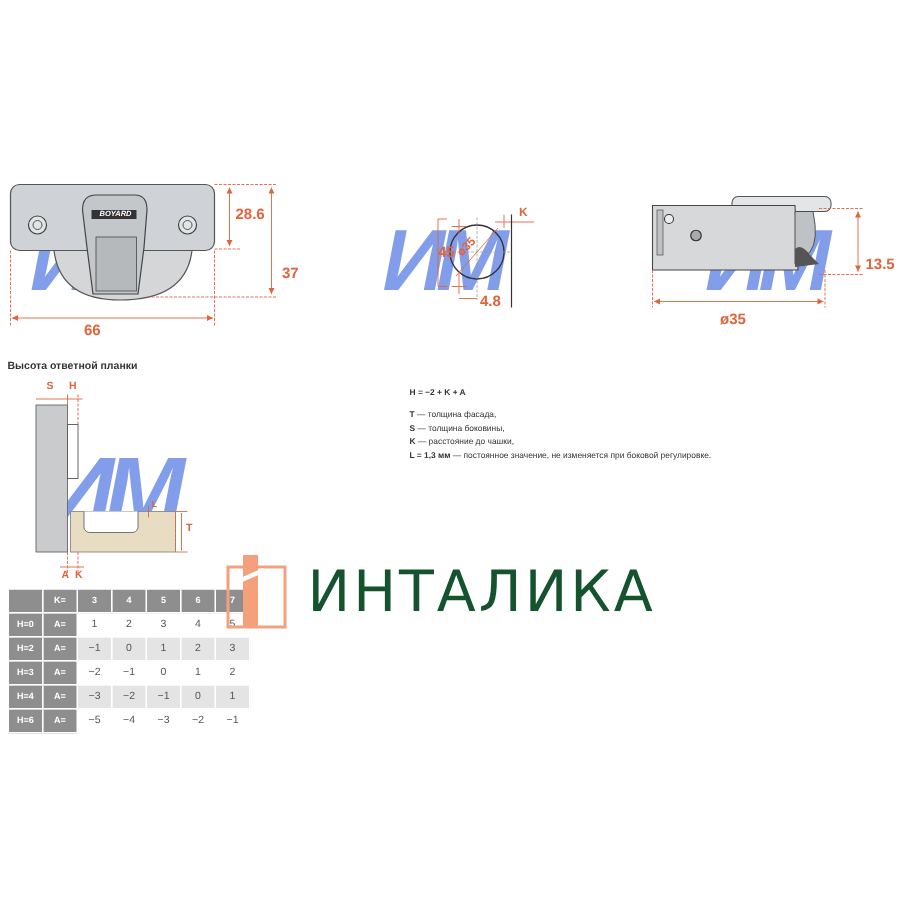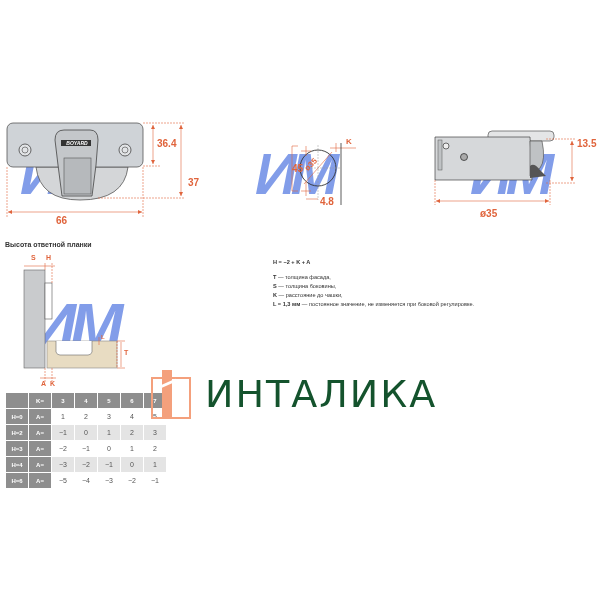--- a/index.html
+++ b/index.html
@@ -59,21 +59,21 @@
       <path d="M8,212 l4,-2 v4 z"></path>
         <path d="M142,212 l-4,-2 v4 z"></path>
       <path d="M153,125 l-2,4 h4 z"></path>
         <path d="M153,164 l-2,-4 h4 z"></path>
       <path d="M181,125 l-2,4 h4 z"></path>
         <path d="M181,196 l-2,-4 h4 z"></path>
     </g>
   </svg>
   <div class="abs" style="left:62px;top:140px;font-size:5px;color:#fff;font-weight:bold;width:30px;text-align:center;font-style:italic;">BOYARD</div>
   <div class="abs dim" style="left:56px;top:215px;">66</div>
-  <div class="abs dim" style="left:157px;top:138px;">36.4</div>
+  <div class="abs dim" style="left:157px;top:138px;">28.6</div>
   <div class="abs dim" style="left:188px;top:149px;margin-top:28px;">37</div>
 </div>
 
 <div>
   <svg width="600" height="600" style="left:0;top:0;">
     <circle cx="318" cy="168" r="18" fill="none" stroke="#333" stroke-width="0.9"></circle>
     <g stroke="#e0643c" stroke-width="0.6" fill="none">
       <line x1="306" y1="146" x2="306" y2="156"></line>
         <line x1="301" y1="151" x2="311" y2="151"></line>
       <line x1="306" y1="182" x2="306" y2="196"></line>
@@ -115,21 +115,21 @@
       <line x1="546" y1="183" x2="576" y2="183" stroke-dasharray="2,1"></line>
       <line x1="572" y1="141" x2="572" y2="181"></line>
     </g>
     <g fill="#e0643c">
       <path d="M436,201 l4,-2 v4 z"></path>
         <path d="M549,201 l-4,-2 v4 z"></path>
       <path d="M572,141 l-2,4 h4 z"></path>
         <path d="M572,181 l-2,-4 h4 z"></path>
     </g>
   </svg>
-  <div class="abs dim" style="left:577px;top:138px;">13.5</div>
+  <div class="abs dim" style="left:577px;top:171px;">13.5</div>
   <div class="abs dim" style="left:480px;top:208px;">ø35</div>
 </div>
 
 <div>
   <div class="abs caption" style="left:5px;top:241px;">Высота ответной планки</div>
   <svg width="600" height="600" style="left:0;top:0;">
     <rect x="24" y="270" width="21" height="98" fill="#c9cbcd" stroke="#666" stroke-width="0.6"></rect>
     <rect x="45" y="283" width="7" height="36" fill="#fff" stroke="#555" stroke-width="0.6"></rect>
     <rect x="47" y="341" width="70" height="27" fill="#e8dcc2" stroke="#888" stroke-width="0.6"></rect>
     <path d="M56,341 L56,352 Q57,355 60,355 L88,355 Q91,355 92,352 L92,341" fill="#fff" stroke="#666" stroke-width="0.6"></path>

